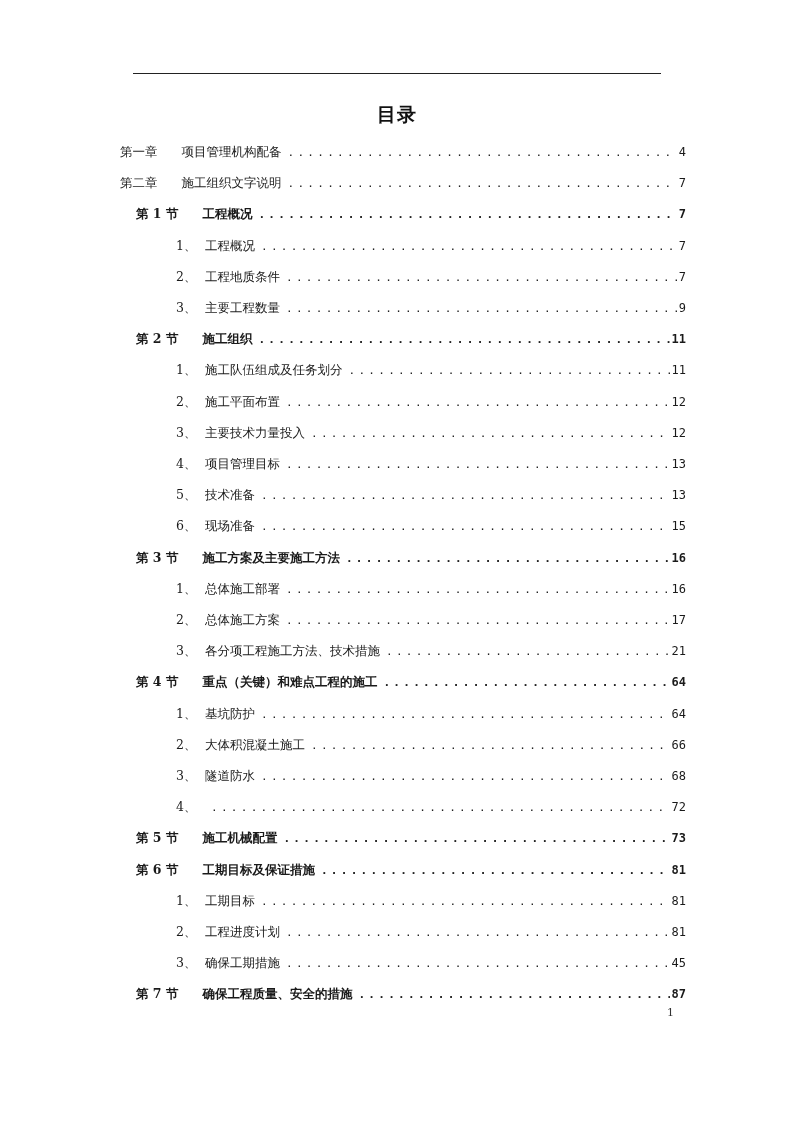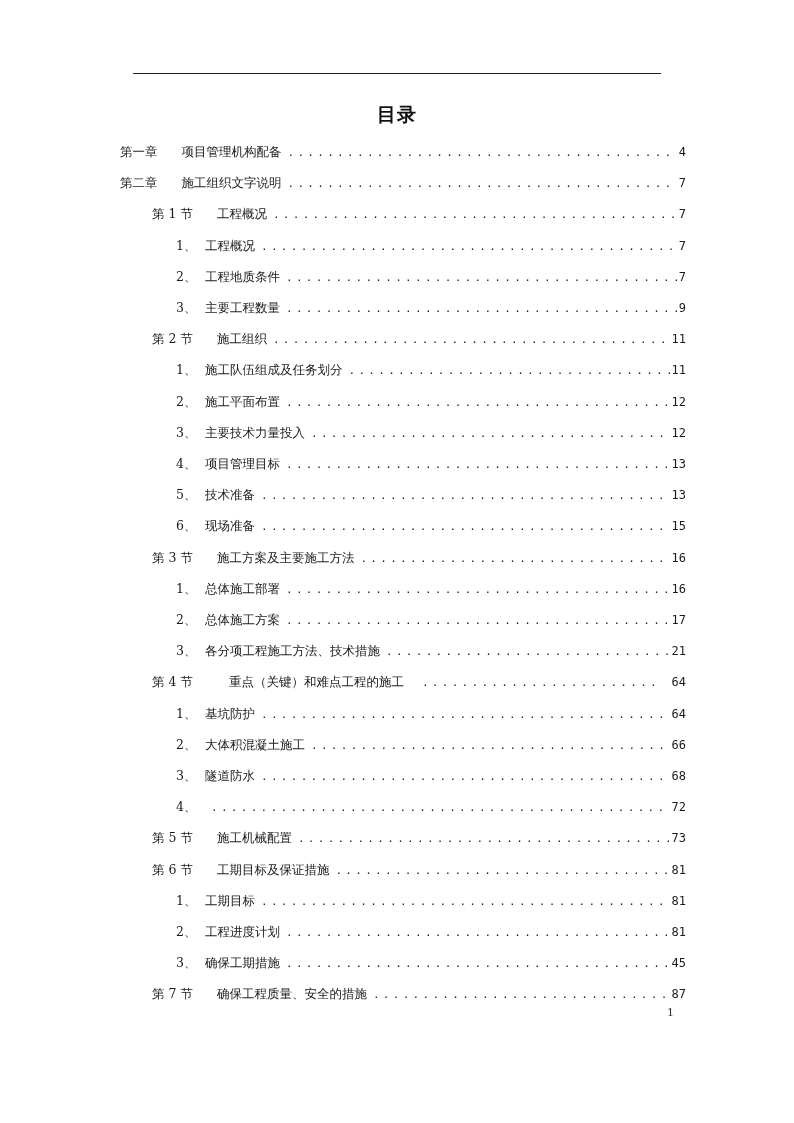--- a/index.html
+++ b/index.html
@@ -6,21 +6,21 @@
     body { width: 794px; height: 1123px; position: relative; overflow: hidden;
            font-family: "DejaVu Serif", "Liberation Serif", serif; color: #1a1a1a; }
     .header-rule { position: absolute; left: 133px; top: 73px; width: 528px; height: 0;
                    border-top: 1.5px solid #222; }
     .toc-title { position: absolute; left: 0; width: 794px; top: 102px; text-align: center;
                  font-size: 19px; font-weight: bold; letter-spacing: 1px; color: #111; }
     .toc-list { position: absolute; left: 0; top: 141px; width: 794px; }
     .toc-row { position: absolute; height: 22px; display: flex; align-items: baseline;
                font-size: 12.5px; line-height: 22px; right: 108px; }
     .toc-row.l0 { left: 120px; }
-    .toc-row.l1 { left: 152px; }
+    .toc-row.l1 { left: 136px; font-weight: bold; }
     .toc-row.l2 { left: 176px; }
     .num { white-space: pre; margin-right: 0; }
     .l2 .num { width: 29px; display: inline-block; }
     .label { white-space: nowrap; margin-left: 24px; }
     .l2 .label { margin-left: 0; }
     .leader { flex: 1; overflow: hidden; white-space: nowrap; margin: 0 2px 0 6px;
               letter-spacing: 3.3px; font-family: "DejaVu Sans Mono", monospace; font-size: 11px; color: #222; }
     .page { white-space: nowrap; font-family: "DejaVu Sans Mono", monospace; font-size: 12px; }
     .page-number { position: absolute; top: 1006px; left: 667px; font-size: 11px; color: #333; }
   </style>
@@ -126,21 +126,21 @@
       <span class="label">总体施工方案</span>
       <span class="leader">........................................................................................................................................................................................................</span>
       <span class="page">17</span>
     </div>
     <div class="toc-row l2" style="top: 499.2px;">
       <span class="num">3、</span>
       <span class="label">各分项工程施工方法、技术措施</span>
       <span class="leader">........................................................................................................................................................................................................</span>
       <span class="page">21</span>
     </div>
-    <div class="toc-row l1" style="top: 530.4px; gap: 12px;">
+    <div class="toc-row l1" style="top: 530.4px;">
       <span class="num">第 4 节</span>
       <span class="label">重点（关键）和难点工程的施工</span>
       <span class="leader">........................................................................................................................................................................................................</span>
       <span class="page">64</span>
     </div>
     <div class="toc-row l2" style="top: 561.6px;">
       <span class="num">1、</span>
       <span class="label">基坑防护</span>
       <span class="leader">........................................................................................................................................................................................................</span>
       <span class="page">64</span>

